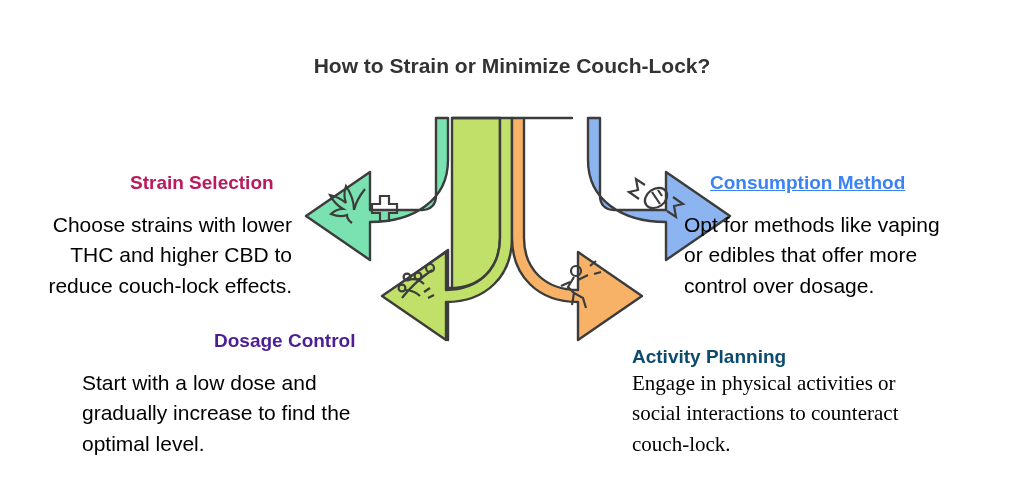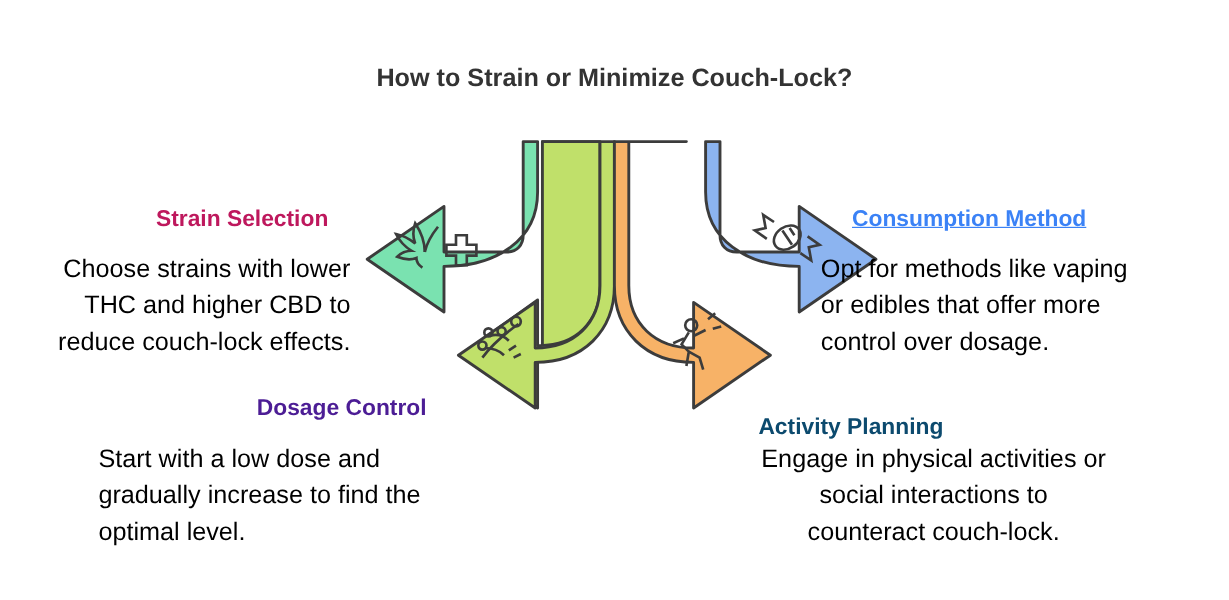--- a/index.html
+++ b/index.html
@@ -43,21 +43,21 @@
   
   #label-consumption{ left:710px; top:172px; color:#3b82f6;text-decoration:underline; }
   #desc-consumption{ left:684px; top:210px; width:270px; text-align:left; }
 
   
   #label-dosage{ left:214px; top:330px; color:#4c1d95; }
   #desc-dosage{ left:82px; top:368px; width:288px; text-align:left; }
 
   
   #label-activity{ left:632px; top:330px; color:#0c4a6e;margin-top:16px; }
-  #desc-activity{ left:632px; top:368px; width:292px; text-align:center; }
+  #desc-activity{ left:632px; top:368px; width:292px; text-align:left;font-family:Liberation Serif, serif; }
 
   svg.art{position:absolute;left:0;top:0;width:1024px;height:500px;}
   .stroke{stroke:#3c3c3c;stroke-width:2.2;fill:none;}
 </style>
 </head>
 <body>
 
 <div id="canvas">
 
   <div class="title">How to Strain or Minimize Couch-Lock?</div>

